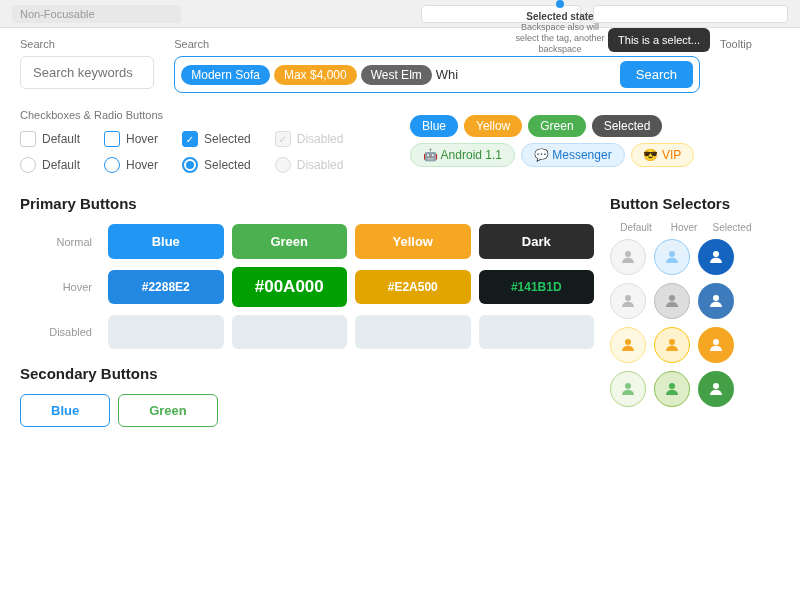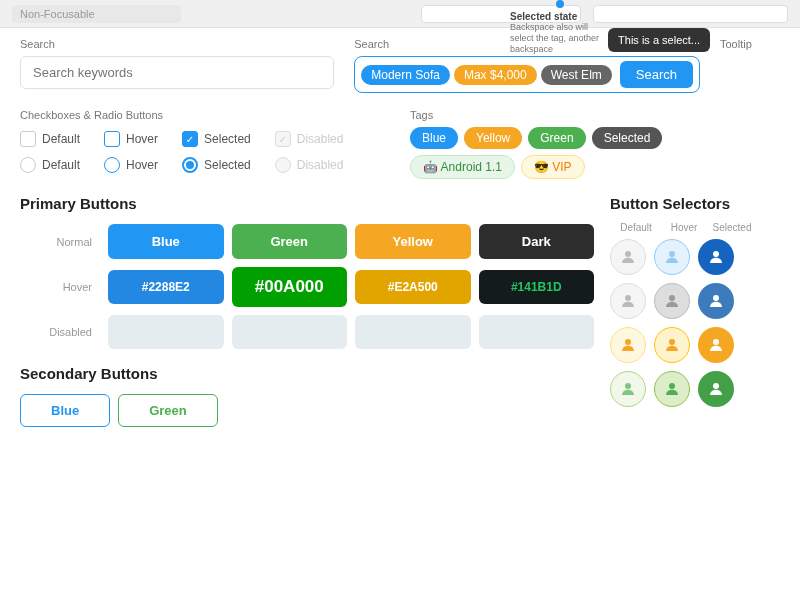--- a/index.html
+++ b/index.html
@@ -371,30 +371,31 @@
     <div class="search-row">
 
       <div class="search-section">
         <div class="section-label">Search</div>
         <input class="search-input-plain" placeholder="Search keywords" style="">
       </div>
 
       <div class="search-section-right">
         <div class="section-label">Search</div>
 
-        <div style="position:absolute; top:-38px; right: 90px; ">
+        <div style="position:absolute; top:-38px; right: 90px; text-align:center;">
           <div style="width:8px;height:8px;background:#2196f3;border-radius:50%;margin:0 auto 3px;"></div>
           <div style="font-size:10px;color:#444;font-weight:600;">Selected state</div>
           <div style="font-size:9px;color:#777;max-width:100px;line-height:1.2;">Backspace also will select the tag, another backspace</div>
         </div>
 
         <div class="search-tags-box">
           <span class="tag-chip blue-tag">Modern Sofa</span>
           <span class="tag-chip yellow-tag">Max $4,000</span>
           <span class="tag-chip grey-tag">West Elm</span>
+          <input class="search-text-input" value="Whi" style="">
           <button class="search-btn">Search</button>
         </div>
 
         <div style="position:absolute; top:-10px; right:-10px;">
           <div style="background:#333;color:#fff;padding:6px 10px;border-radius:6px;font-size:11px;white-space:nowrap;position:relative;">
             <span>This is a select</span>...
             <div style="position:absolute;bottom:-5px;left:20px;width:10px;height:10px;background:#333;transform:rotate(45deg);z-index:-1;"></div>
           </div>
         </div>
       </div>
@@ -442,29 +443,29 @@
             <label>Selected</label>
           </div>
           <div class="cb-item">
             <span class="radio-disabled"></span>
             <label style="color:#ccc;">Disabled</label>
           </div>
         </div>
       </div>
 
       <div style="flex:1;">
-        <div class="section-label">Tags</div>
         <div class="tags-chips-row">
           <span class="tag tag-blue">Blue</span>
           <span class="tag tag-yellow">Yellow</span>
           <span class="tag tag-green">Green</span>
           <span class="tag tag-dark">Selected</span>
         </div>
         <div class="tags-chips-row" style="margin-top:6px;">
           <span class="tag tag-android">🤖 Android 1.1</span>
+          <span class="tag tag-messenger">💬 Messenger</span>
           <span class="tag tag-vip">😎 VIP</span>
         </div>
       </div>
 
     </div>
 
     <div class="lower-section">
 
       <div class="lower-left">
 

